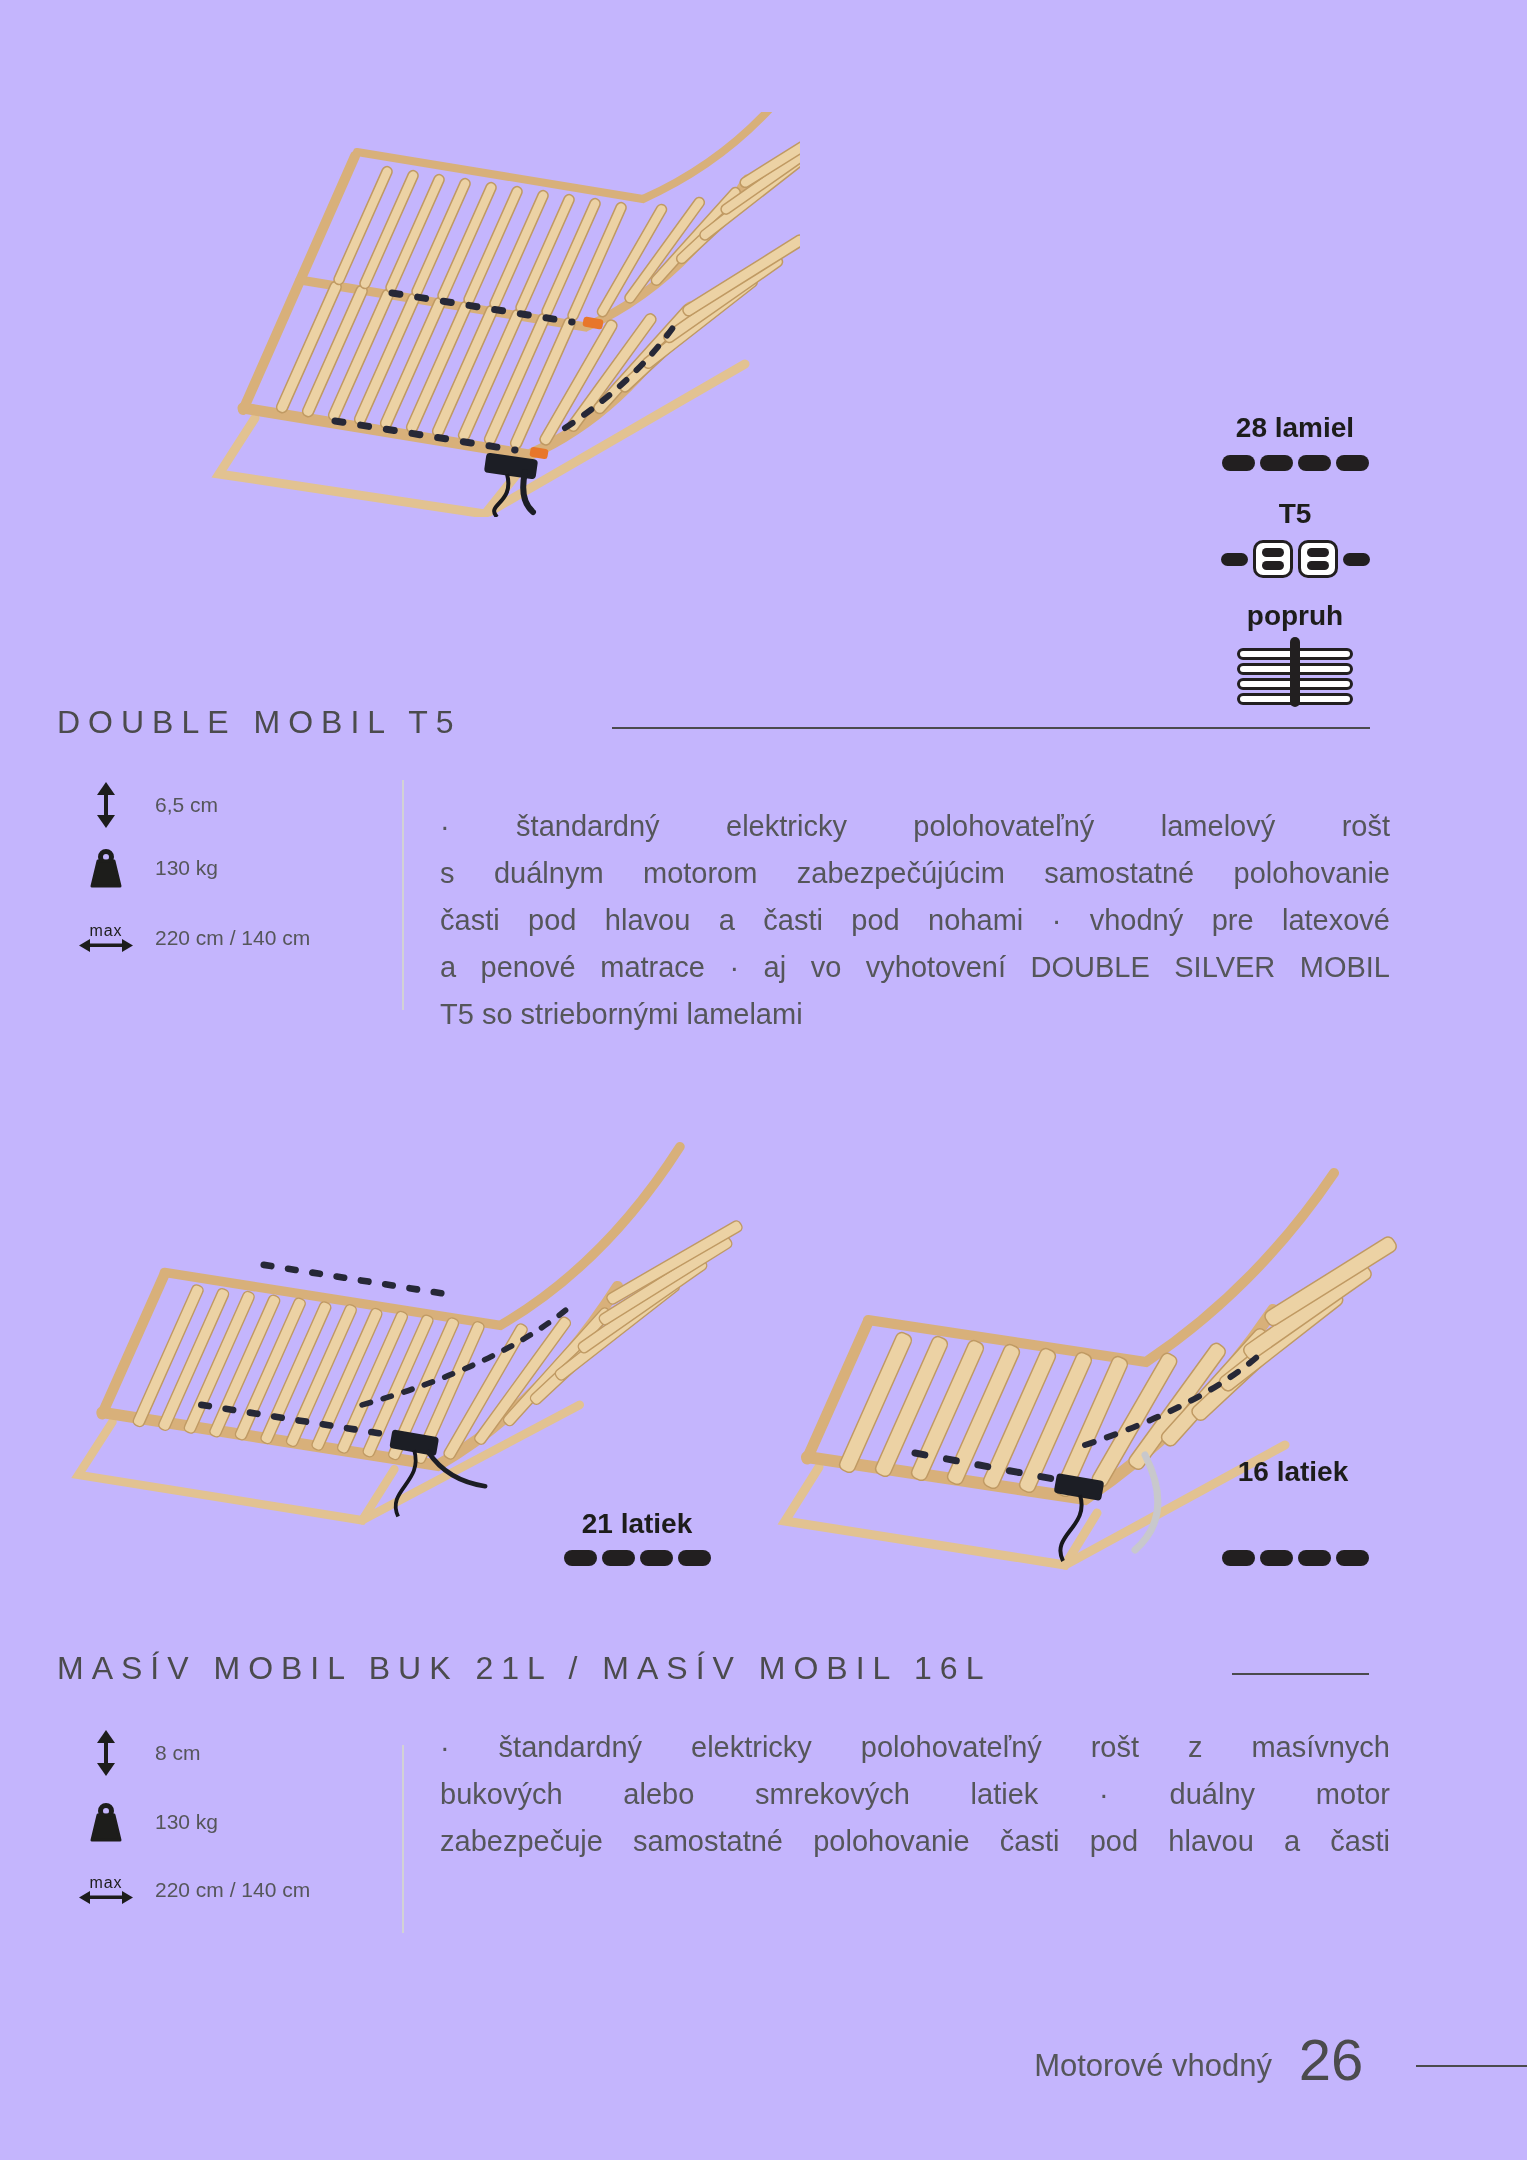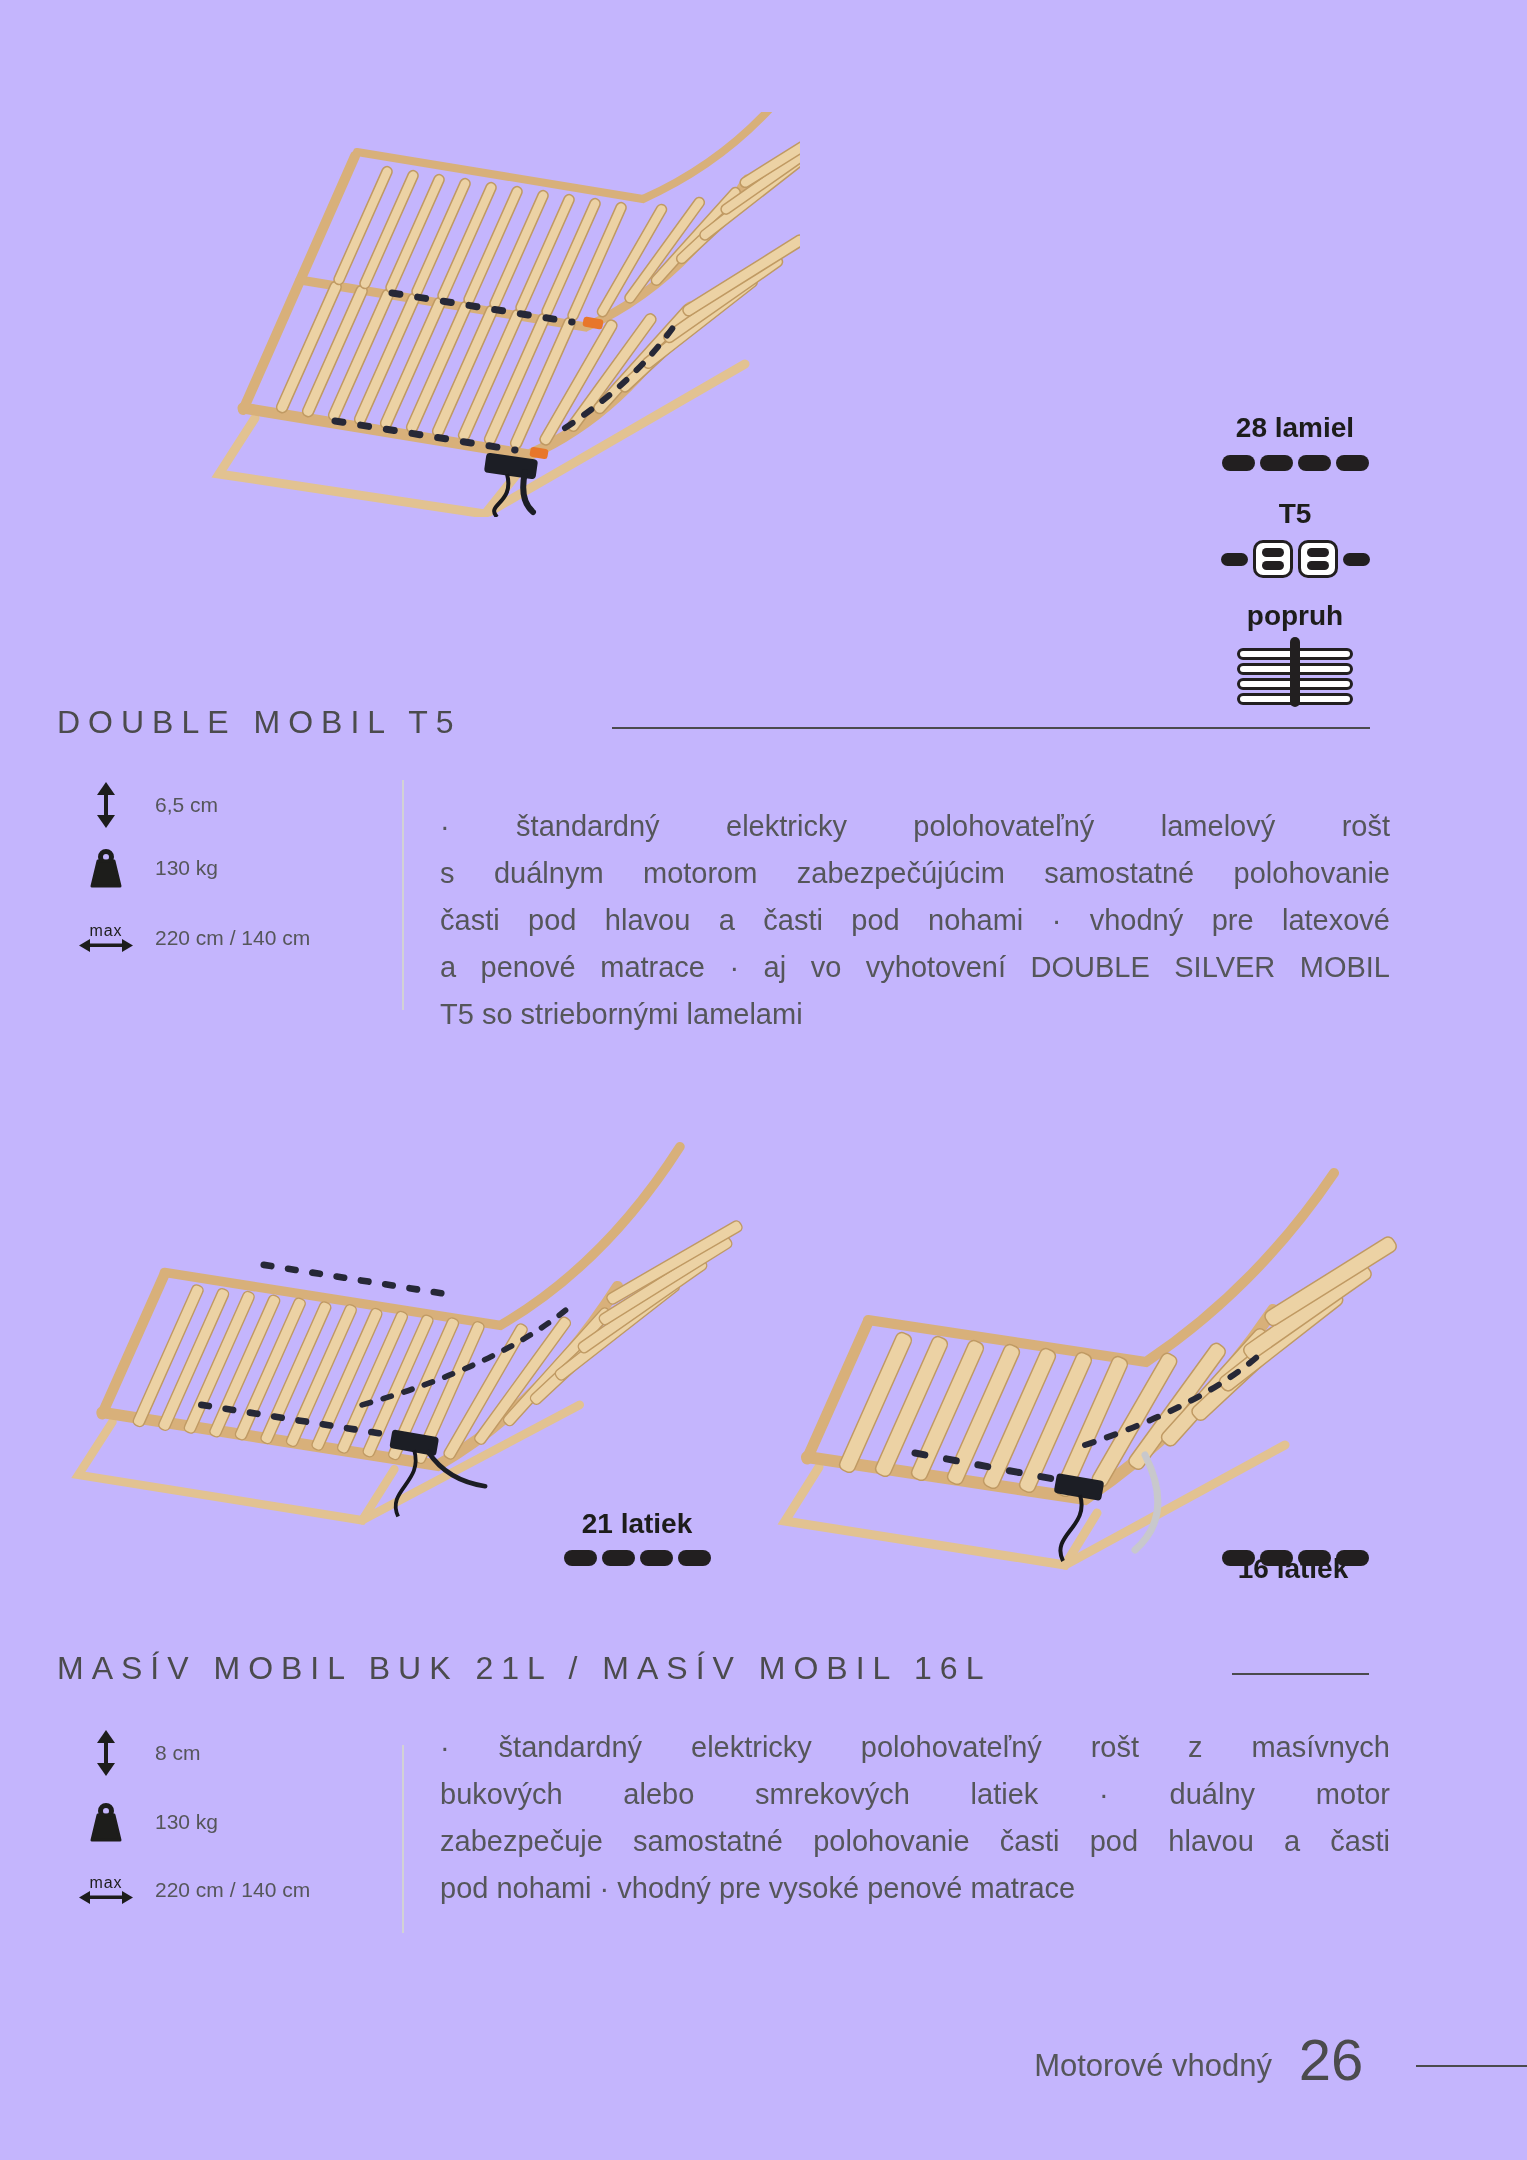--- a/index.html
+++ b/index.html
@@ -291,21 +291,21 @@
   <div class="photo-label" style="left:542px;top:1508px;">21 latiek</div>
   <div class="dashwrap" style="left:527px;top:1550px;">
     <div class="dashes">
         <i></i>
         <i></i>
         <i></i>
         <i></i>
       </div>
   </div>
 
-  <div class="photo-label" style="left:1198px;top:1553px;">16 latiek</div>
+  <div class="photo-label" style="left:1198px;top:1456px;">16 latiek</div>
   <div class="dashwrap" style="left:1185px;top:1550px;">
     <div class="dashes">
         <i></i>
         <i></i>
         <i></i>
         <i></i>
       </div>
   </div>
 
   <div class="sec-title" style="top:1650px;">MASÍV MOBIL BUK 21L / MASÍV MOBIL 16L</div>
@@ -344,20 +344,19 @@
         </svg>
     </span>
     <span class="spec-text">220 cm / 140 cm</span>
   </div>
   <div class="vrule" style="top:1745px;height:188px;"></div>
 
   <div class="desc" style="top:1696px;">
     <div class="jline">· štandardný elektricky polohovateľný rošt z masívnych</div>
     <div class="jline">bukových alebo smrekových latiek · duálny motor</div>
     <div class="jline">zabezpečuje samostatné polohovanie časti pod hlavou a časti</div>
-    <div class="jline last">pod nohami · vhodný pre vysoké penové matrace</div>
   </div>
 
   <div class="footer-label">Motorové vhodný</div>
   <div class="footer-num">26</div>
   <div class="rule" style="left:1416px;top:2065px;width:111px;"></div>
 
 </div>
 
 </body></html>

